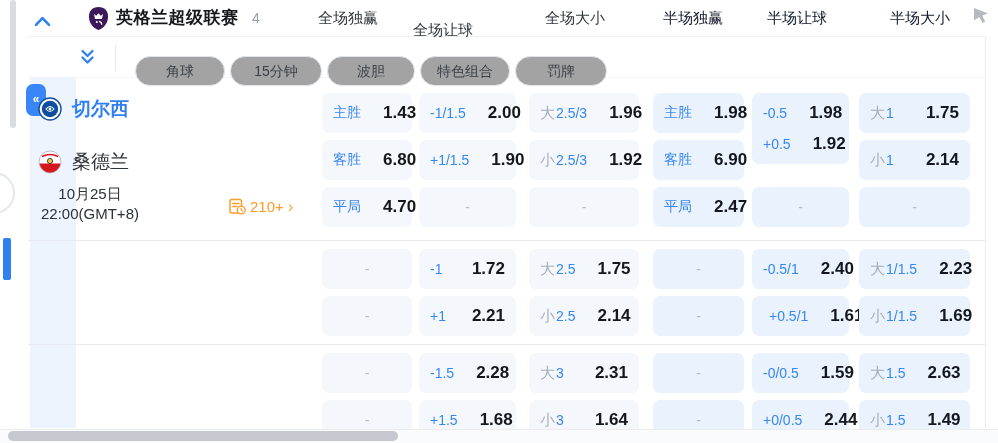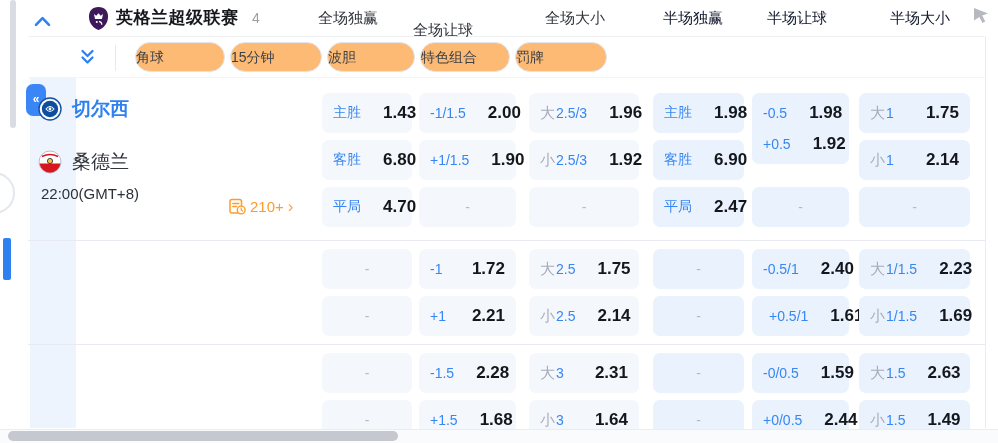--- a/index.html
+++ b/index.html
@@ -15,22 +15,22 @@
   .pl-logo{position:absolute;left:88px;top:7px;}
   .league-title{position:absolute;left:116px;top:0;height:36px;line-height:36px;
     font-size:17px;font-weight:700;color:#16181c;letter-spacing:.5px;}
   .league-count{position:absolute;left:252px;top:0;height:36px;line-height:36px;
     font-size:14px;color:#98a0a8;}
   .mtab{position:absolute;top:0;height:36px;line-height:36px;font-size:15px;color:#30343b;cursor:pointer;white-space:nowrap;}
   .mtab.half{color:#0f172a;}
   
   .dbl-chev{position:absolute;left:80px;top:49px;cursor:pointer;}
   .vdiv{position:absolute;left:115px;top:45px;width:1px;height:26px;background:#e6e9ef;}
-  .pill{position:absolute;top:42px;height:28px;line-height:28px;border:1px solid #e2e6ec;
-    border-radius:16px;font-size:14px;color:#3c4147;background:#fdba74;cursor:pointer;}
+  .pill{position:absolute;top:56px;height:28px;line-height:28px;border:1px solid #e2e6ec;
+    border-radius:16px;text-align:center;font-size:14px;color:#3c4147;background:#a3a3a3;cursor:pointer;}
   
   .lscroll{position:absolute;left:10px;top:0;width:6px;height:128px;background:#d9dce1;border-radius:3px;}
   .lblue{position:absolute;left:3px;top:238px;width:8px;height:42px;background:#2f80f0;border-radius:2px;}
   .lcircle{position:absolute;left:-27px;top:172px;width:38px;height:38px;border:2px solid #e3e7ec;border-radius:50%;background:#fff;}
   
   .strip{position:absolute;left:30px;top:77px;width:46px;height:351px;background:#eef4fe;}
   .collapse-tab{position:absolute;left:26px;top:84px;width:20px;height:32px;background:#3b86f6;
     border-radius:7px;color:#fff;font-size:12px;font-weight:700;text-align:center;line-height:30px;cursor:pointer;}
   .badge{position:absolute;left:38px;width:24px;height:24px;}
   .team-home{position:absolute;left:72px;top:96px;font-size:19px;font-weight:700;color:#2f80f0;}
@@ -123,20 +123,21 @@
     <svg width="24" height="24" viewBox="0 0 24 24">
       <circle cx="12" cy="12" r="11" fill="#fff" stroke="#b9bec6" stroke-width="1"></circle>
       <path d="M1.5 13.5 A10.6 10.6 0 0 0 22.5 13.5 Z" fill="#d6171f"></path>
       <path d="M4 6.5 Q12 2.5 20 6.5" fill="none" stroke="#d6171f" stroke-width="1.6"></path>
       <circle cx="12" cy="11" r="2.6" fill="#f2c14e" stroke="#222" stroke-width=".8"></circle>
     </svg>
   </span>
   <span class="team-away">桑德兰</span>
 
   <div class="dateblk">
+    <div>10月25日</div>
     <div>22:00(GMT+8)</div>
   </div>
 
   <div class="morelink">
     <svg width="17" height="17" viewBox="0 0 17 17">
       <rect x="1" y="1.5" width="11.5" height="13.5" rx="2" fill="none" stroke="#ff9b28" stroke-width="1.5"></rect>
       <path d="M3.8 5.5 H9.8 M3.8 8.5 H7.5" stroke="#ff9b28" stroke-width="1.4" stroke-linecap="round"></path>
       <circle cx="12.2" cy="12" r="3.9" fill="#fff" stroke="#ff9b28" stroke-width="1.4"></circle>
       <path d="M12.2 10.2 V12 L13.6 13" fill="none" stroke="#ff9b28" stroke-width="1.2" stroke-linecap="round"></path>
     </svg>

